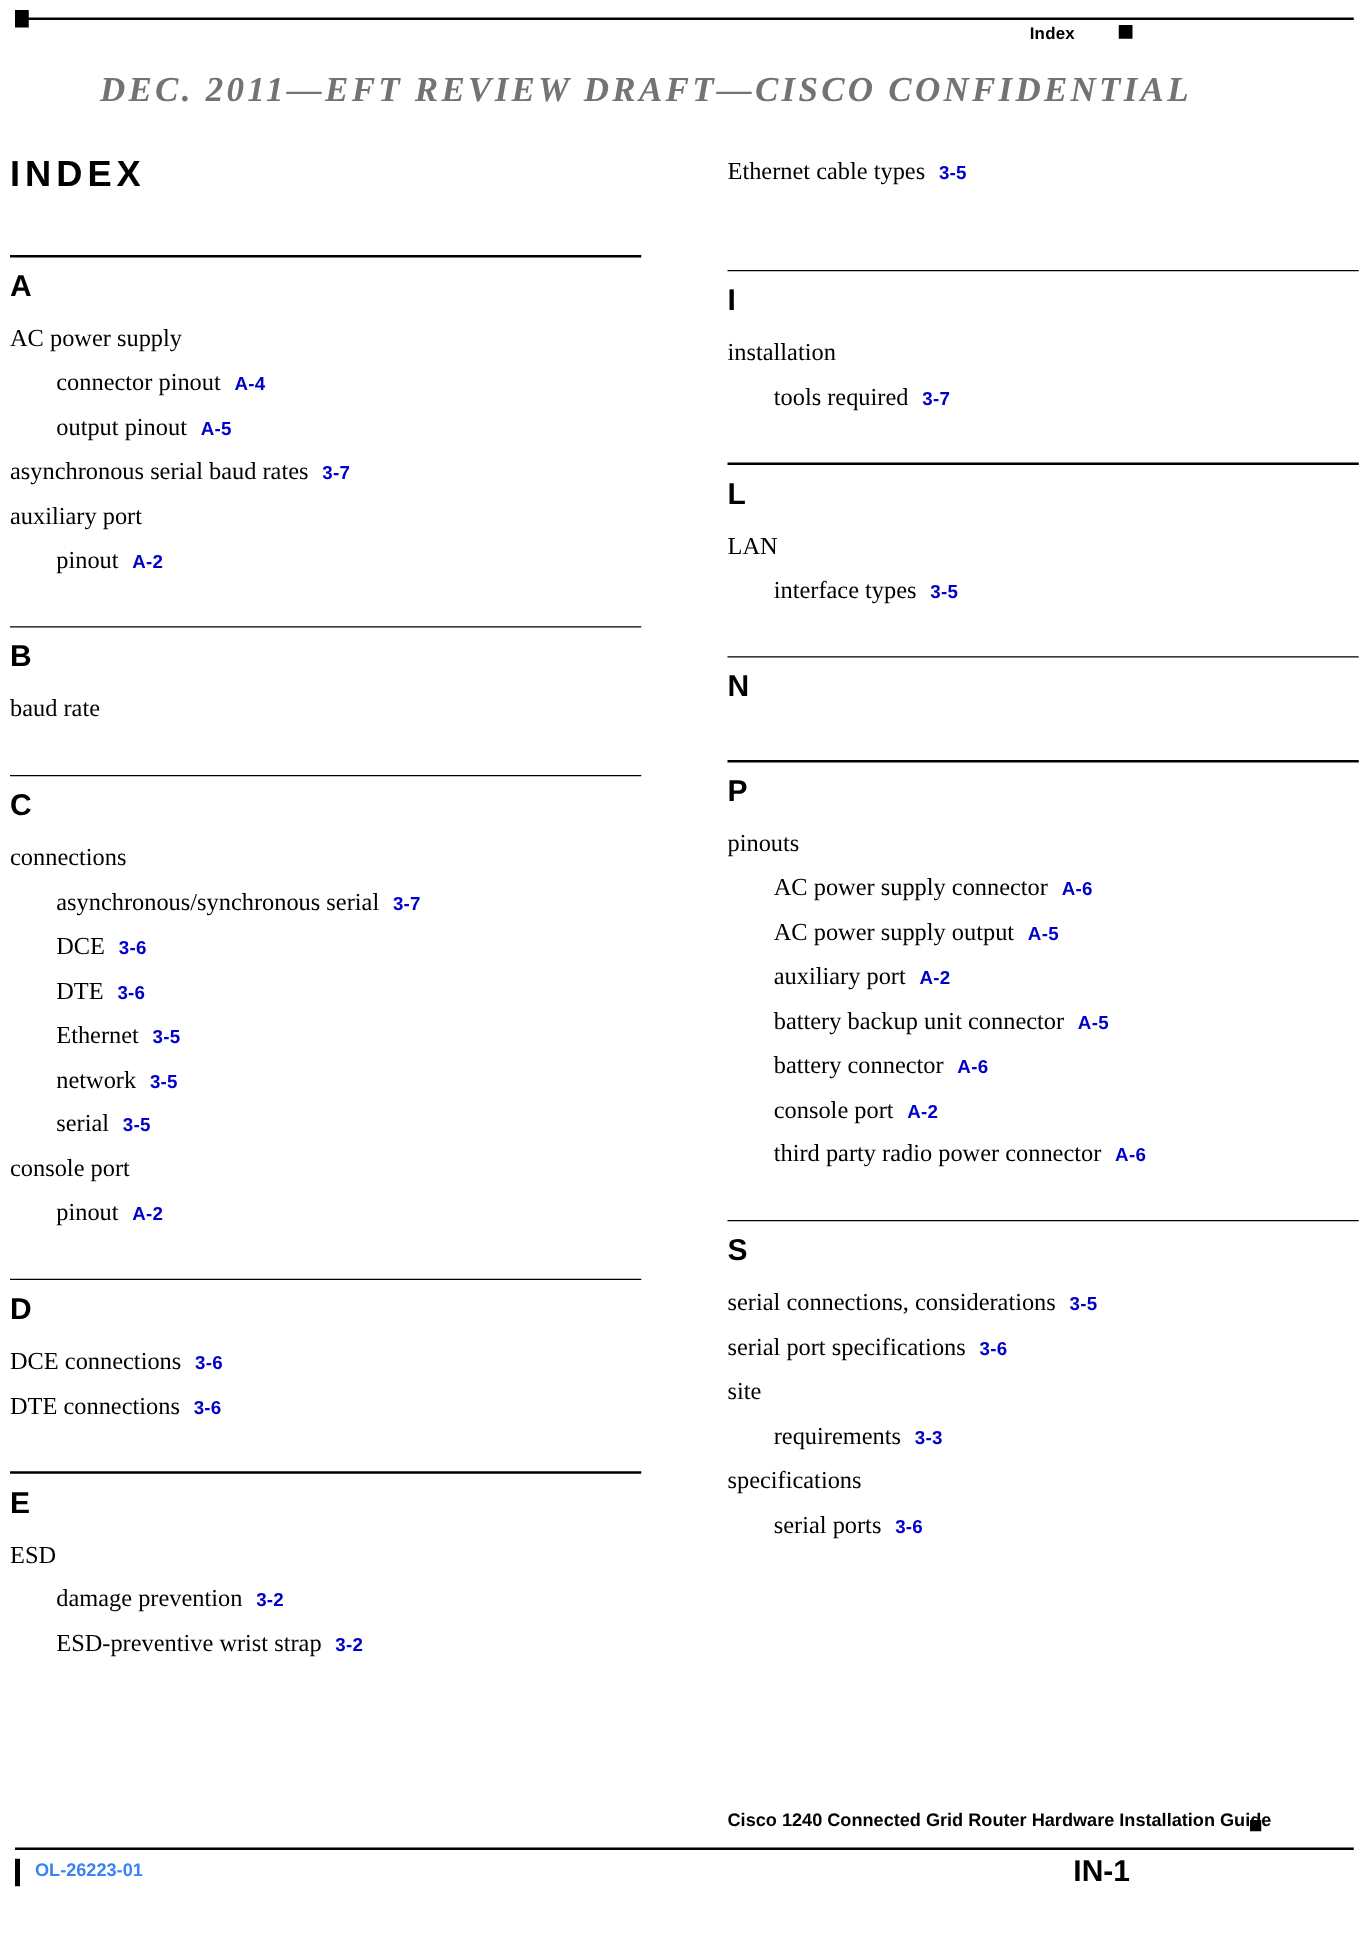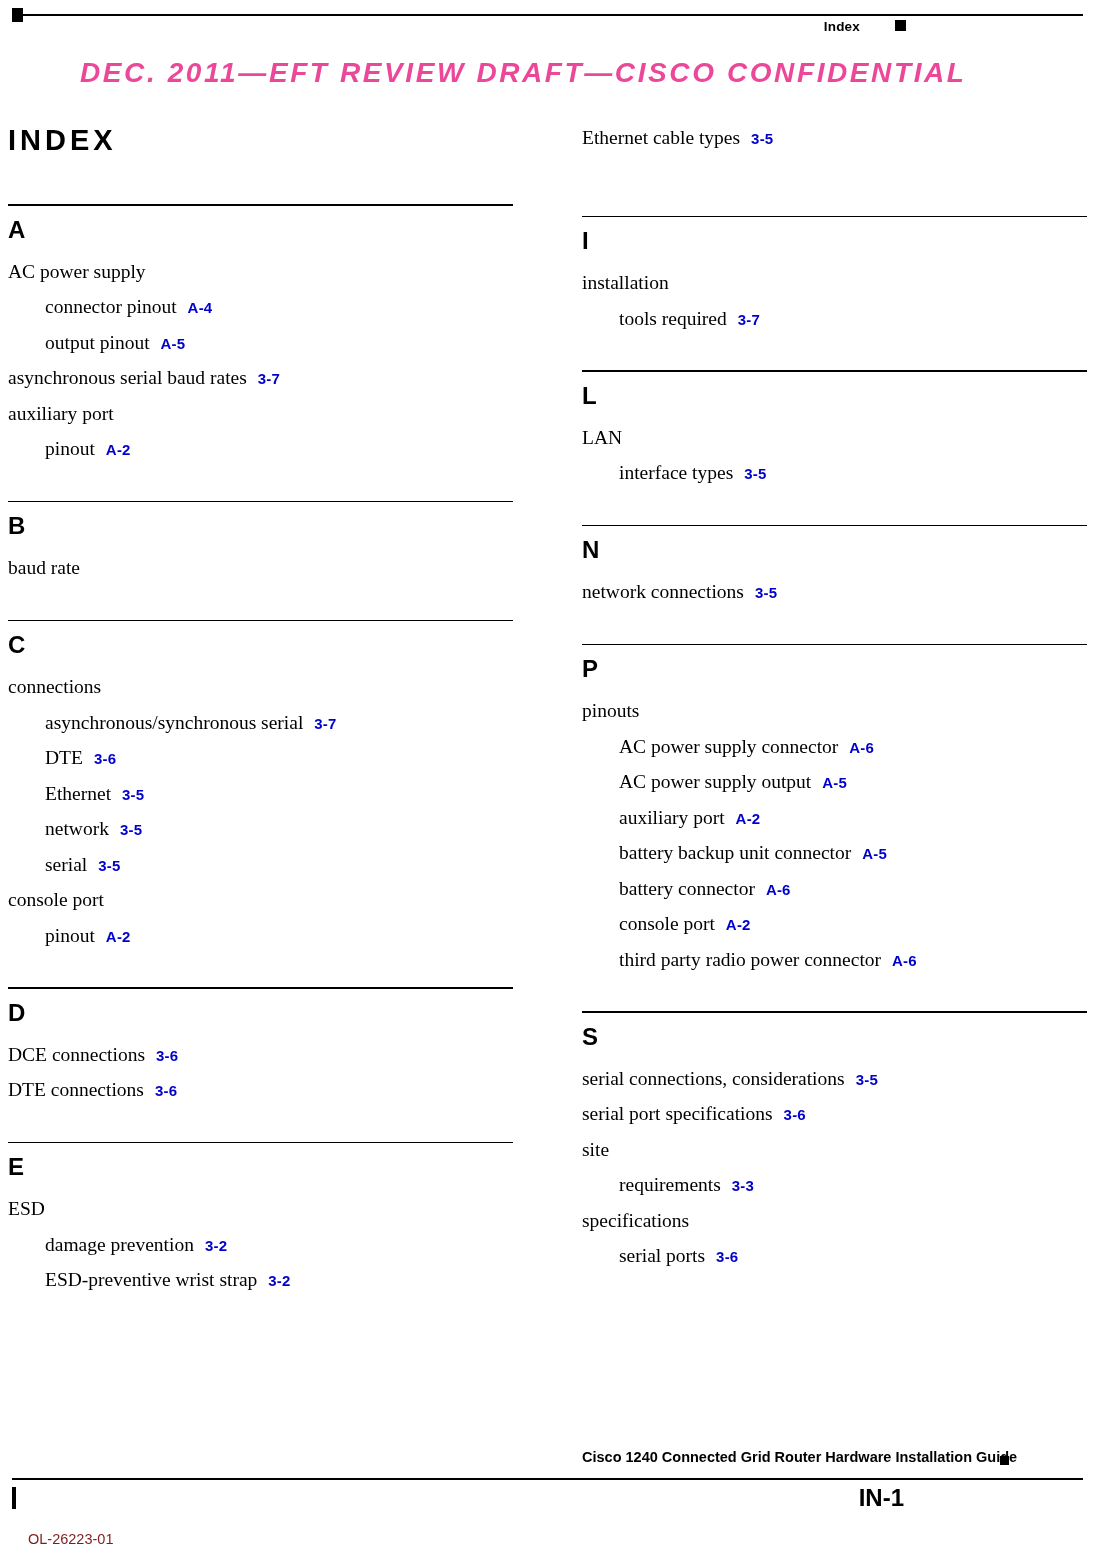--- a/index.html
+++ b/index.html
@@ -53,25 +53,25 @@
     top: 20px;
     width: 11px;
     height: 11px;
     background: #000000;
   }
 
   .draft-banner {
     position: absolute;
     left: 80px;
     top: 57px;
-    font-family: Liberation Sans, sans-serif;
+    font-family: Liberation Serif, serif;
     font-style: italic;
     font-weight: bold;
     font-size: 28px;
-    color: #ec4899;
+    color: #737373;
     letter-spacing: 2.6px;
     white-space: nowrap;
   }
 
   .index-title {
     position: absolute;
     left: 8px;
     top: 124px;
     font-family: "Liberation Sans", sans-serif;
     font-weight: bold;
@@ -160,24 +160,23 @@
     top: 1456px;
     width: 9px;
     height: 9px;
     background: #000000;
   }
   .footer-docnum {
     position: absolute;
     left: 28px;
     top: 1489px;
     font-family: "Liberation Sans", sans-serif;
-    font-weight: normal;
+    font-weight: bold;
     font-size: 14.5px;
-    color: #7f1d1d;
-    margin-top: 42px;
+    color: #3b82f6;
   }
   .footer-pagenum {
     position: absolute;
     right: 14px;
     top: 1484px;
     font-family: "Liberation Sans", sans-serif;
     font-weight: bold;
     font-size: 24px;
     color: #000000;
   }
@@ -214,20 +213,21 @@
           <div class="letter-rule"></div>
           <div class="letter-heading">B</div>
           <div class="entry l1"><span>baud rate</span></div>
           <div class="blockgap"></div>
         </div>
         <div class="letter-block">
           <div class="letter-rule"></div>
           <div class="letter-heading">C</div>
           <div class="entry l1"><span>connections</span></div>
           <div class="entry l2"><span>asynchronous/synchronous serial</span><span class="pageref">3-7</span></div>
+          <div class="entry l2"><span>DCE</span><span class="pageref">3-6</span></div>
           <div class="entry l2"><span>DTE</span><span class="pageref">3-6</span></div>
           <div class="entry l2"><span>Ethernet</span><span class="pageref">3-5</span></div>
           <div class="entry l2"><span>network</span><span class="pageref">3-5</span></div>
           <div class="entry l2"><span>serial</span><span class="pageref">3-5</span></div>
           <div class="entry l1"><span>console port</span></div>
           <div class="entry l2"><span>pinout</span><span class="pageref">A-2</span></div>
           <div class="blockgap"></div>
         </div>
         <div class="letter-block">
           <div class="letter-rule"></div>
@@ -264,21 +264,20 @@
         <div class="letter-block">
           <div class="letter-rule"></div>
           <div class="letter-heading">L</div>
           <div class="entry l1"><span>LAN</span></div>
           <div class="entry l2"><span>interface types</span><span class="pageref">3-5</span></div>
           <div class="blockgap"></div>
         </div>
         <div class="letter-block">
           <div class="letter-rule"></div>
           <div class="letter-heading">N</div>
-          <div class="entry l1"><span>network connections</span><span class="pageref">3-5</span></div>
           <div class="blockgap"></div>
         </div>
         <div class="letter-block">
           <div class="letter-rule"></div>
           <div class="letter-heading">P</div>
           <div class="entry l1"><span>pinouts</span></div>
           <div class="entry l2"><span>AC power supply connector</span><span class="pageref">A-6</span></div>
           <div class="entry l2"><span>AC power supply output</span><span class="pageref">A-5</span></div>
           <div class="entry l2"><span>auxiliary port</span><span class="pageref">A-2</span></div>
           <div class="entry l2"><span>battery backup unit connector</span><span class="pageref">A-5</span></div>

